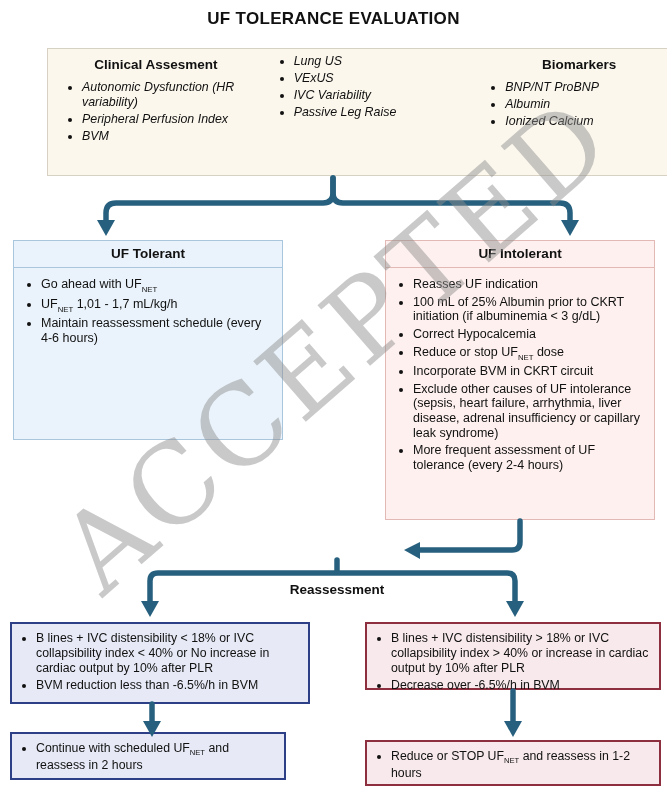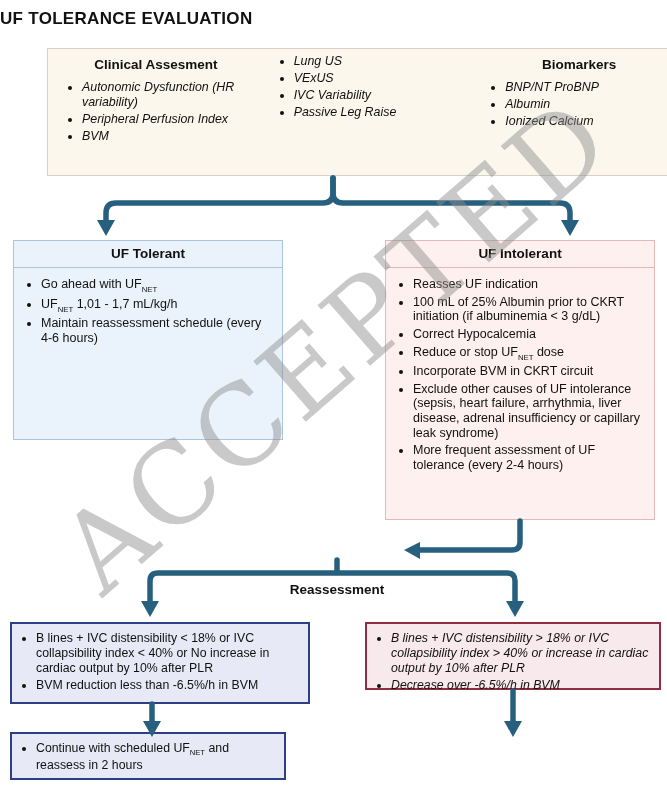--- a/index.html
+++ b/index.html
@@ -1,20 +1,20 @@
 <!DOCTYPE html>
 <html style="--arrow: #27607e; --panel-bg: #fbf7ed; --tolerant-bg: #eaf3fb; --tolerant-border: #a9c6dd; --intolerant-bg: #fdf0ee; --intolerant-border: #e2b9b4; --criteria-blue-bg: #e7eaf6; --criteria-blue-border: #2c3f87; --criteria-red-bg: #f8e9ec; --criteria-red-border: #8e2f40;"><head>
 <meta charset="utf-8">
 <style>
   * { margin:0; padding:0; box-sizing:border-box; }
   html,body { background:#fff; }
   body { font-family:"Liberation Sans", sans-serif; color:#111; }
   .page { position:relative; width:667px; height:798px; background:#fff; overflow:hidden; }
 
-  .title { position:absolute; top:9px; left:0; width:100%; text-align:left;
+  .title { position:absolute; top:9px; left:0; width:100%; text-align:center;
            font-size:17px; font-weight:bold; letter-spacing:.3px; z-index:1; }
 
   
   .panel { position:absolute; left:15px; top:48px; width:637px; height:128px;
            background:var(--panel-bg,#fbf7ed); border:1px solid #d6d1c3; display:flex; z-index:1;margin-left:32px; }
   .panel .col { flex:1; padding:5px 6px 4px 10px; }
   .panel .col-hdr { text-align:center; font-size:13.5px; font-weight:bold; margin:3px 0 8px; }
   .panel ul { list-style:disc; padding-left:24px; font-style:italic; font-size:12.4px; line-height:1.22; }
   .panel li { margin-bottom:2px; }
 
@@ -33,21 +33,21 @@
   .reassess { position:absolute; left:270px; top:542px; width:134px; text-align:center;
               font-size:13.5px; font-weight:bold; z-index:1;margin-top:40px; }
 
   
   .flowbox { position:absolute; font-size:12.3px; z-index:1; }
   .flowbox ul { list-style:disc; padding:7px 8px 6px 24px; line-height:1.22; }
   .flowbox li { margin-bottom:2px; }
   .crit-blue  { left:10px;  top:622px; width:300px; height:82px;
                 background:var(--criteria-blue-bg,#e7eaf6); border:2px solid var(--criteria-blue-border,#2c3f87); }
   .crit-red   { left:365px; top:622px; width:296px; height:68px;
-                background:var(--criteria-red-bg,#f8e9ec);  border:2px solid var(--criteria-red-border,#8e2f40);font-style:italic; }
+                background:var(--criteria-red-bg,#f8e9ec);  border:2px solid var(--criteria-red-border,#8e2f40); }
   .action-blue{ left:10px;  top:732px; width:276px; height:48px;
                 background:var(--criteria-blue-bg,#e7eaf6); border:2px solid var(--criteria-blue-border,#2c3f87); }
   .action-red { left:365px; top:740px; width:296px; height:46px;
                 background:var(--criteria-red-bg,#f8e9ec);  border:2px solid var(--criteria-red-border,#8e2f40); }
 
   sub { font-size:0.62em; }
 
   
   .arrows { position:absolute; left:0; top:0; z-index:2; pointer-events:none; }
   .arrow-lines { stroke:var(--arrow,#27607e); stroke-width:5.5; fill:none;
@@ -129,20 +129,25 @@
         <li><span>B lines + IVC distensibility &gt; 18% or IVC collapsibility index &gt; 40% or increase in cardiac output by 10% after PLR</span></li>
         <li><span>Decrease over -6.5%/h in BVM</span></li>
       </ul>
   </div>
 
   <div class="flowbox action-blue">
     <ul>
         <li><span>Continue with scheduled UF</span><sub>NET</sub><span> and reassess in 2 hours</span></li>
       </ul>
   </div>
+  <div class="flowbox action-red">
+    <ul>
+        <li><span>Reduce or STOP UF</span><sub>NET</sub><span> and reassess in 1-2 hours</span></li>
+      </ul>
+  </div>
 
   <svg class="arrows" width="667" height="798" viewBox="0 0 667 798">
     <g class="arrow-lines">
       <path d="M333 178 V193 Q333 203 323 203 H116 Q106 203 106 213 V222"></path>
       <path d="M333 178 V193 Q333 203 343 203 H560 Q570 203 570 213 V222"></path>
       <path d="M520 521 V542 Q520 550 512 550 H420"></path>
       <path d="M337 560 V572"></path>
       <path d="M150 602 V581 Q150 573 158 573 H507 Q515 573 515 581 V602"></path>
       <path d="M152 704 V722"></path>
       <path d="M513 691 V722"></path>

